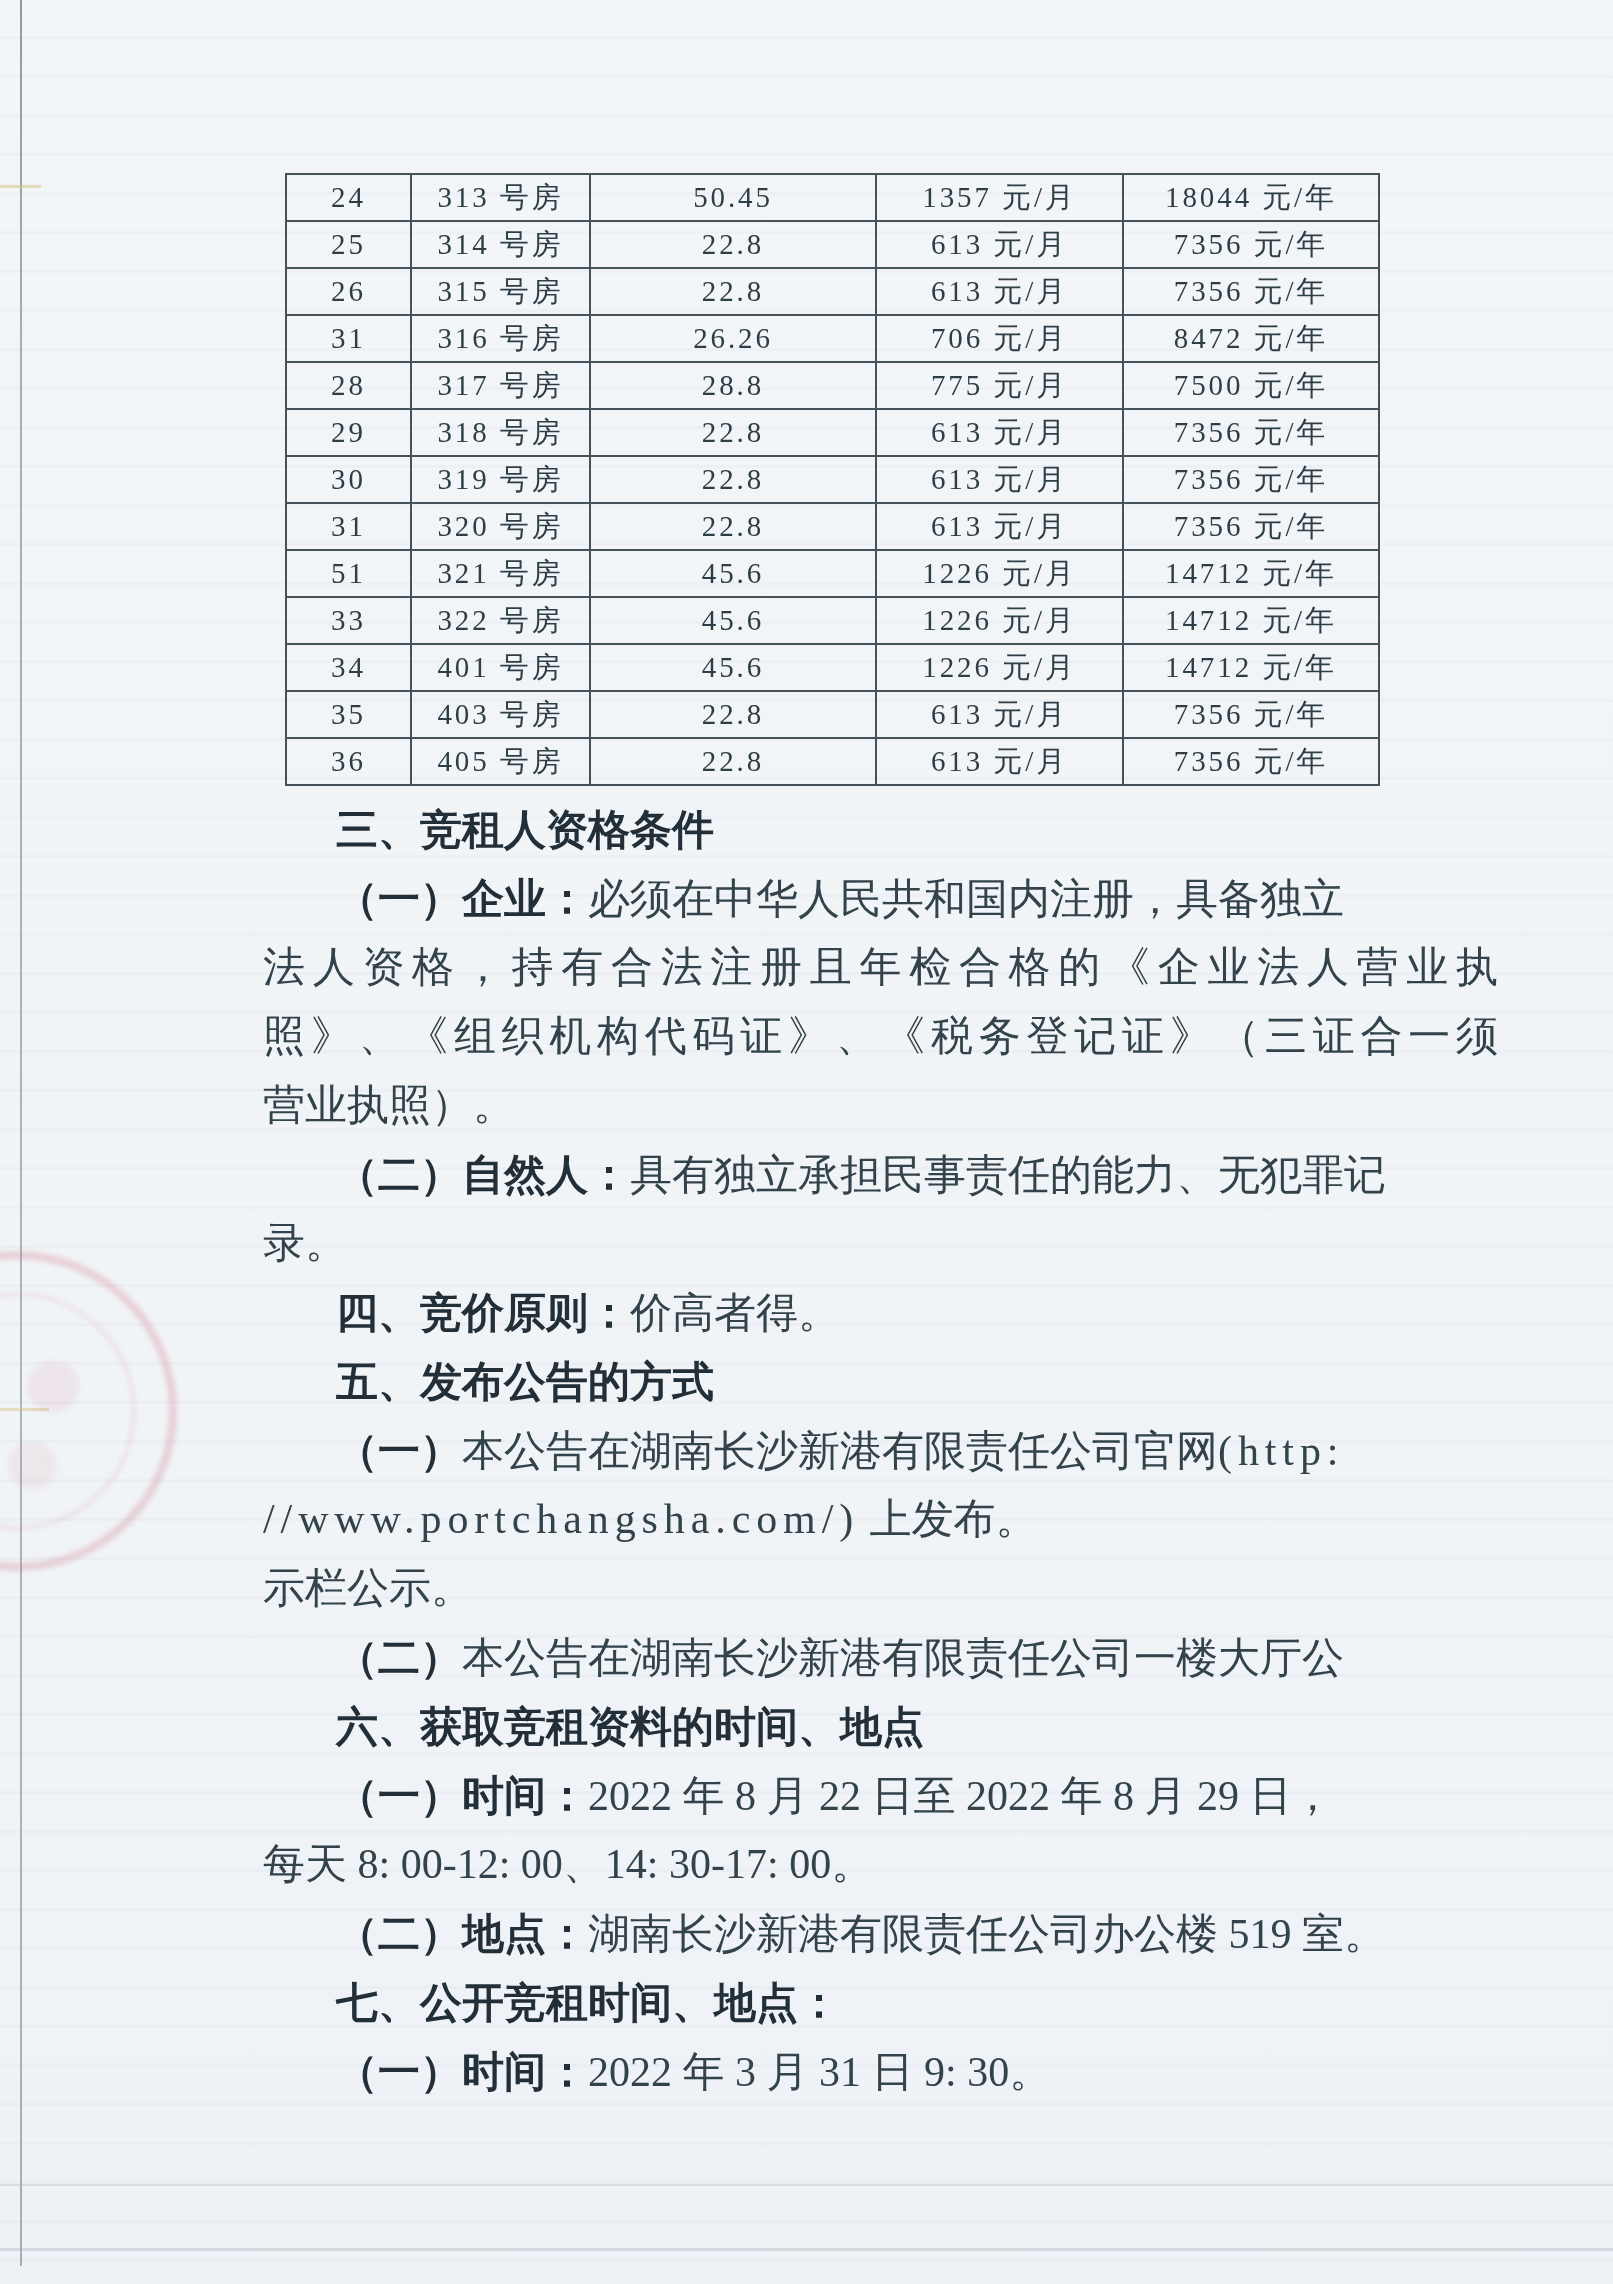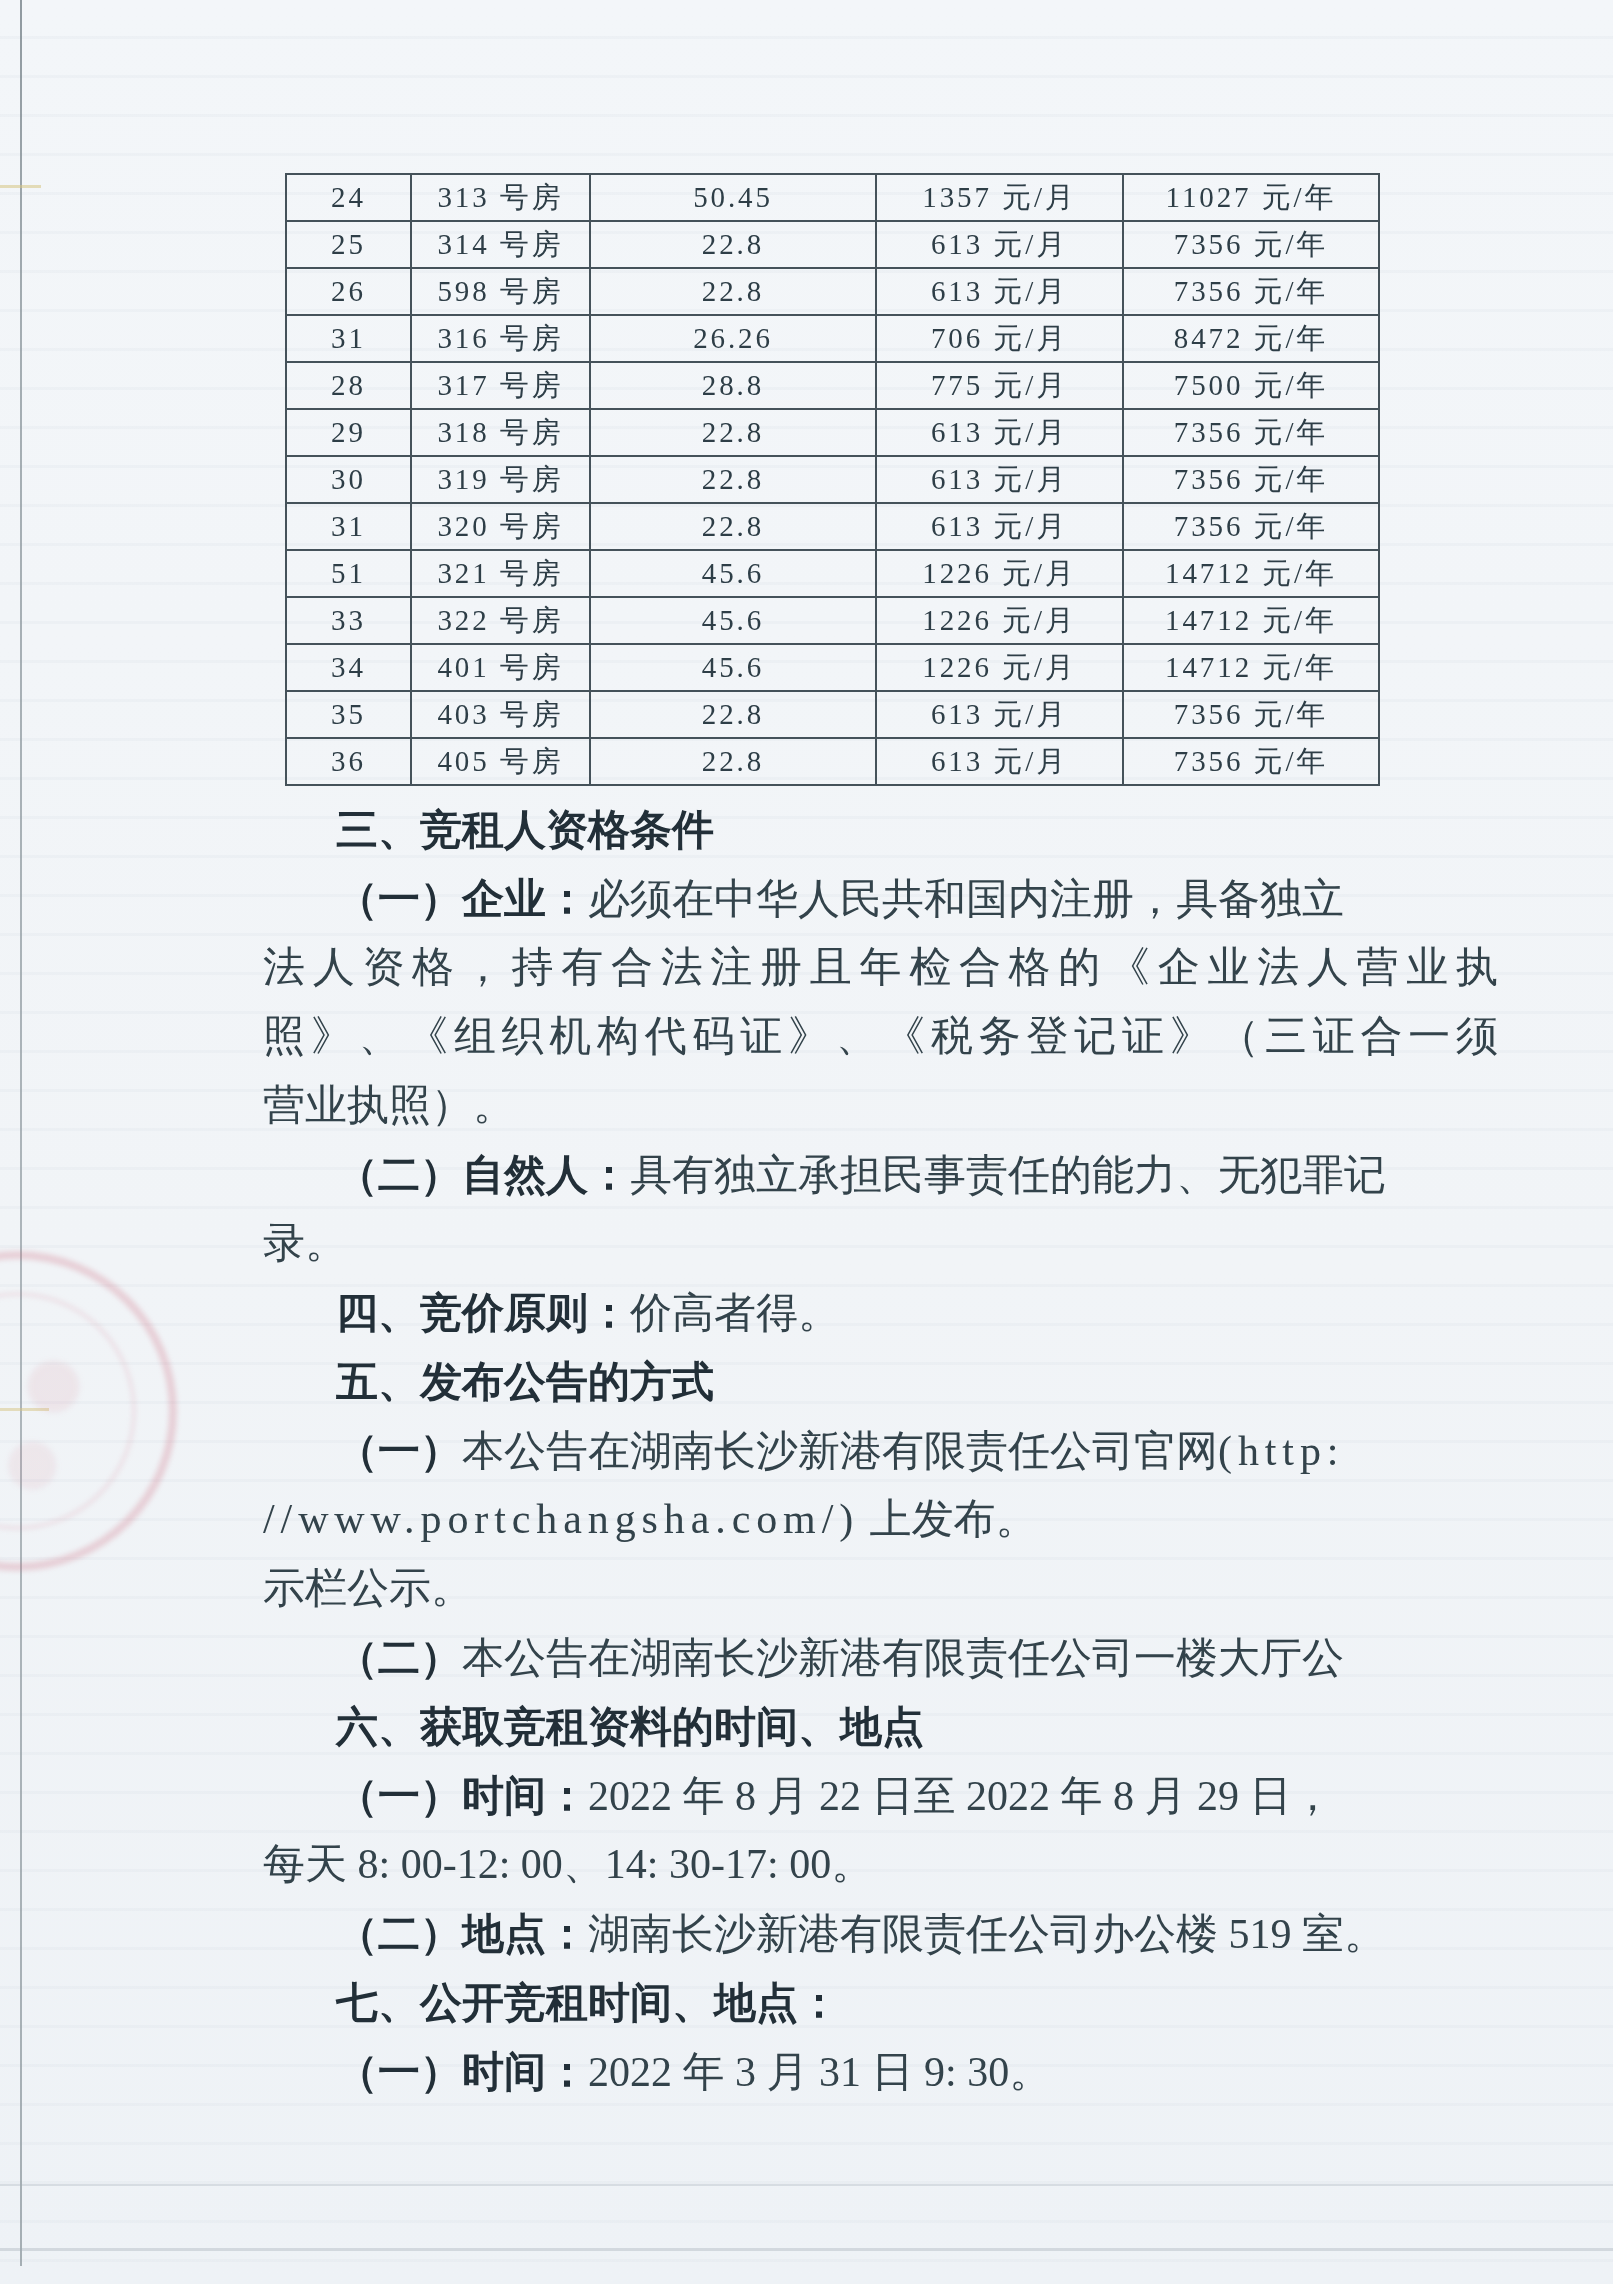--- a/index.html
+++ b/index.html
@@ -97,32 +97,32 @@
           <col class="c3">
           <col class="c4">
           <col class="c5">
       </colgroup>
       <tbody id="table-body">
           <tr>
             <td>24</td>
             <td>313 号房</td>
             <td>50.45</td>
             <td>1357 元/月</td>
-            <td>11027 元/年</td>
+            <td>18044 元/年</td>
           </tr>
           <tr>
             <td>25</td>
             <td>314 号房</td>
             <td>22.8</td>
             <td>613 元/月</td>
             <td>7356 元/年</td>
           </tr>
           <tr>
             <td>26</td>
-            <td>598 号房</td>
+            <td>315 号房</td>
             <td>22.8</td>
             <td>613 元/月</td>
             <td>7356 元/年</td>
           </tr>
           <tr>
             <td>31</td>
             <td>316 号房</td>
             <td>26.26</td>
             <td>706 元/月</td>
             <td>8472 元/年</td>

